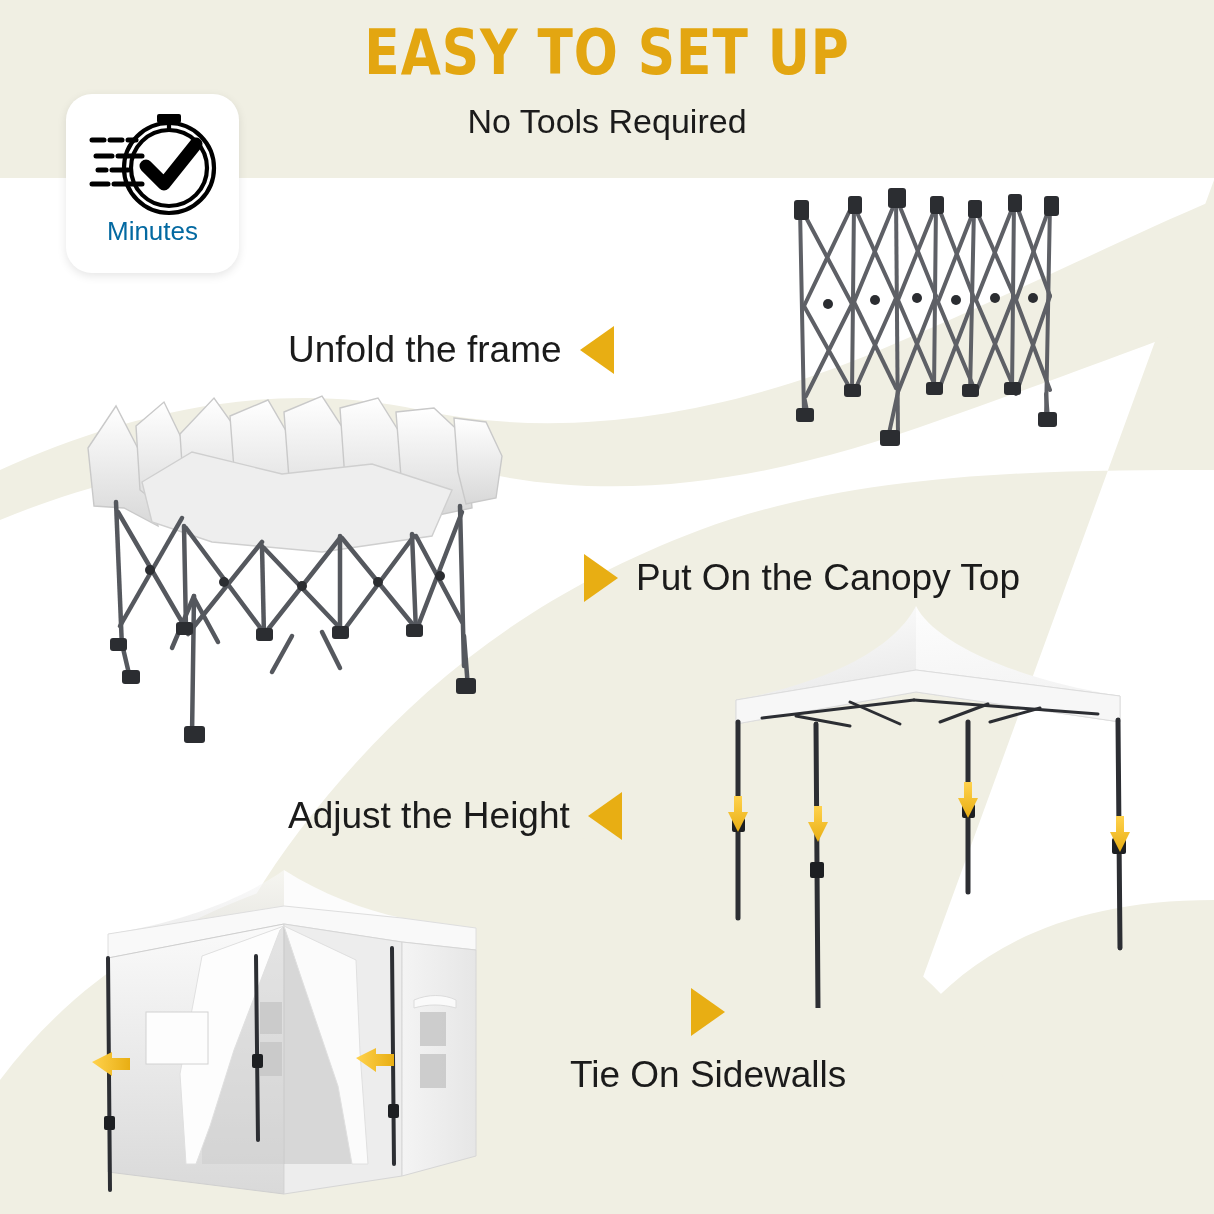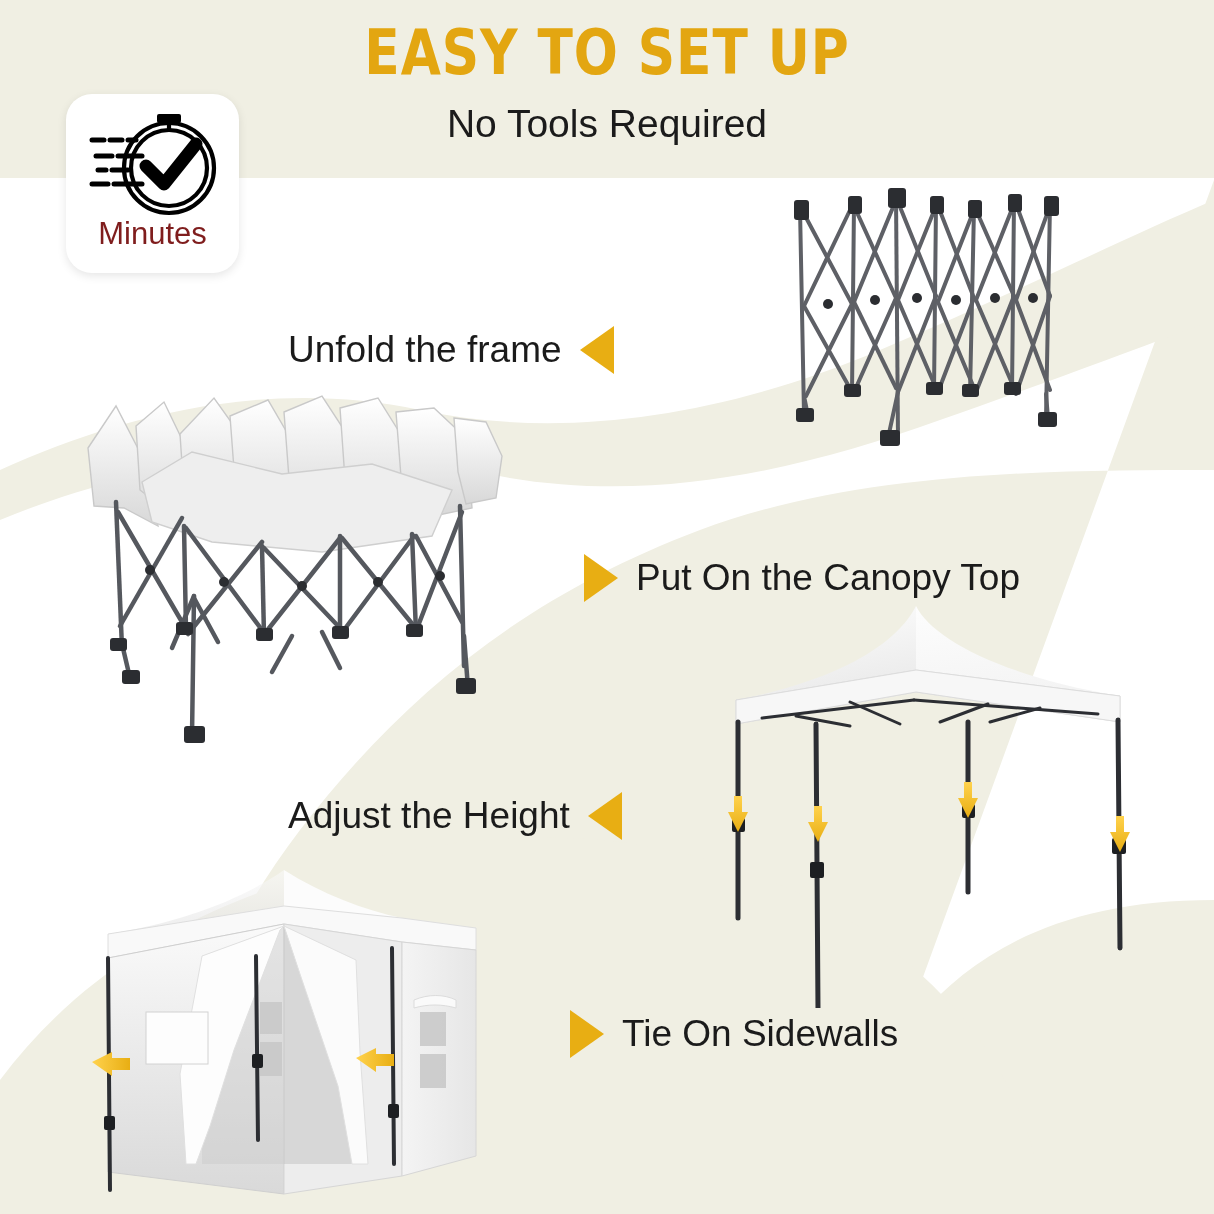--- a/index.html
+++ b/index.html
@@ -22,34 +22,34 @@
   .title{
     position:absolute;left:0;top:22px;width:1214px;text-align:center;
     font-family:"DejaVu Sans Condensed","Liberation Sans", sans-serif;
     font-weight:bold;font-size:62px;letter-spacing:1px;color:#E3A611;
     line-height:1;
     transform:scaleX(0.93);
   }
   .subtitle{
     position:absolute;left:0;top:101px;width:1214px;text-align:center;
     font-family:"Liberation Sans", sans-serif;
-    font-size:39px;color:#1b1b1b;line-height:1.2;
+    font-size:34px;color:#1b1b1b;line-height:1.2;
   }
 
   
   .badge{
     position:absolute;left:66px;top:94px;width:173px;height:179px;
     background:#ffffff;border-radius:26px;
     box-shadow:0 3px 10px rgba(0,0,0,0.10);
   }
   .badge svg{position:absolute;left:14px;top:12px;}
   .badge-label{
     position:absolute;left:0;top:122px;width:173px;text-align:center;
     font-family:"Liberation Sans", sans-serif;
-    font-size:31px;color:#7f1d1d;
+    font-size:26px;color:#0369a1;
   }
 
   
   .step{position:absolute;display:flex;align-items:center;gap:18px;}
   .step-text{
     font-family:"Liberation Sans", sans-serif;
     font-size:37px;color:#1b1b1b;white-space:nowrap;
   }
   .tri{width:0;height:0;flex:0 0 auto;}
   .tri-left{
@@ -59,21 +59,21 @@
   }
   .tri-right{
     border-top:24px solid transparent;
     border-bottom:24px solid transparent;
     border-left:34px solid #E8AE13;
   }
 
   #step-unfold{left:288px;top:326px;}
   #step-canopy{left:584px;top:554px;}
   #step-height{left:288px;top:792px;}
-  #step-sidewalls{left:570px;top:1010px;}
+  #step-sidewalls{left:570px;top:988px;flex-direction:column;}
 
   
   .photo{position:absolute;}
   #photo-frame{left:778px;top:186px;width:292px;height:278px;}
   #photo-canopy-draped{left:72px;top:386px;width:436px;height:370px;}
   #photo-canopy-open{left:700px;top:596px;width:468px;height:412px;}
   #photo-canopy-walls{left:84px;top:864px;width:420px;height:356px;}
   .photo svg{display:block;width:100%;height:100%;}
 </style>
 </head>

